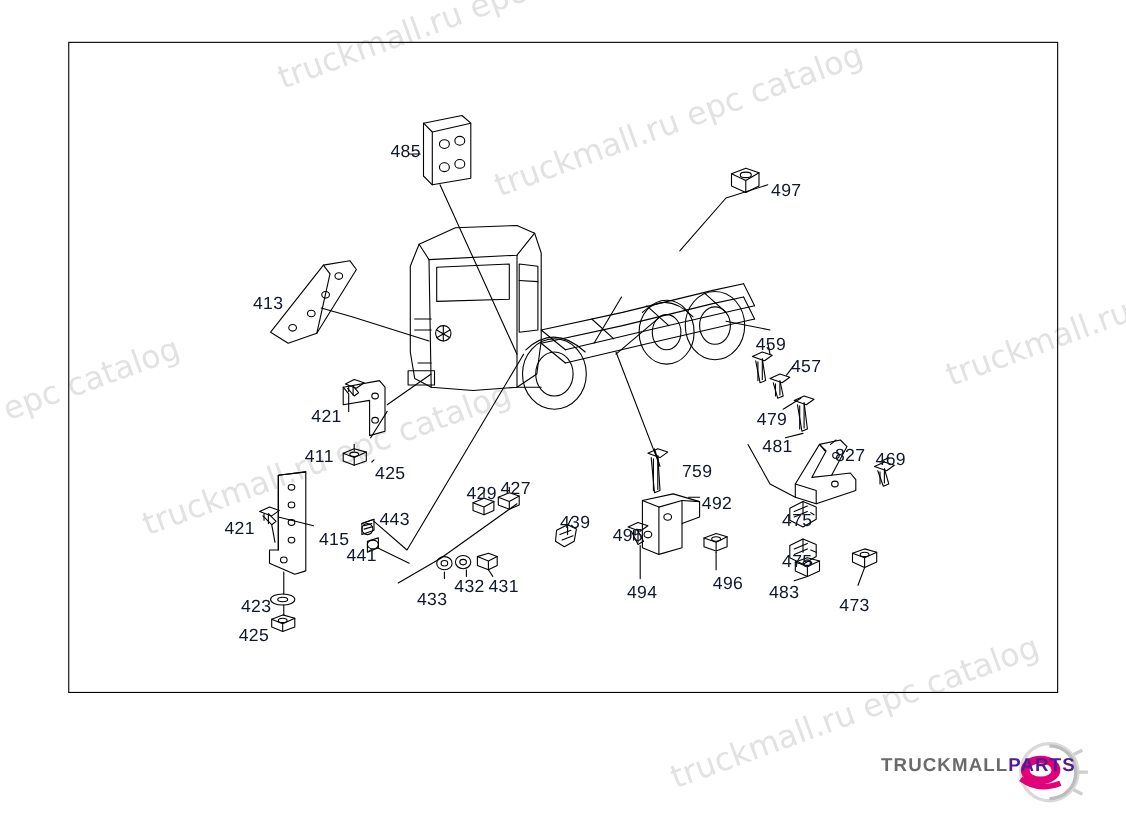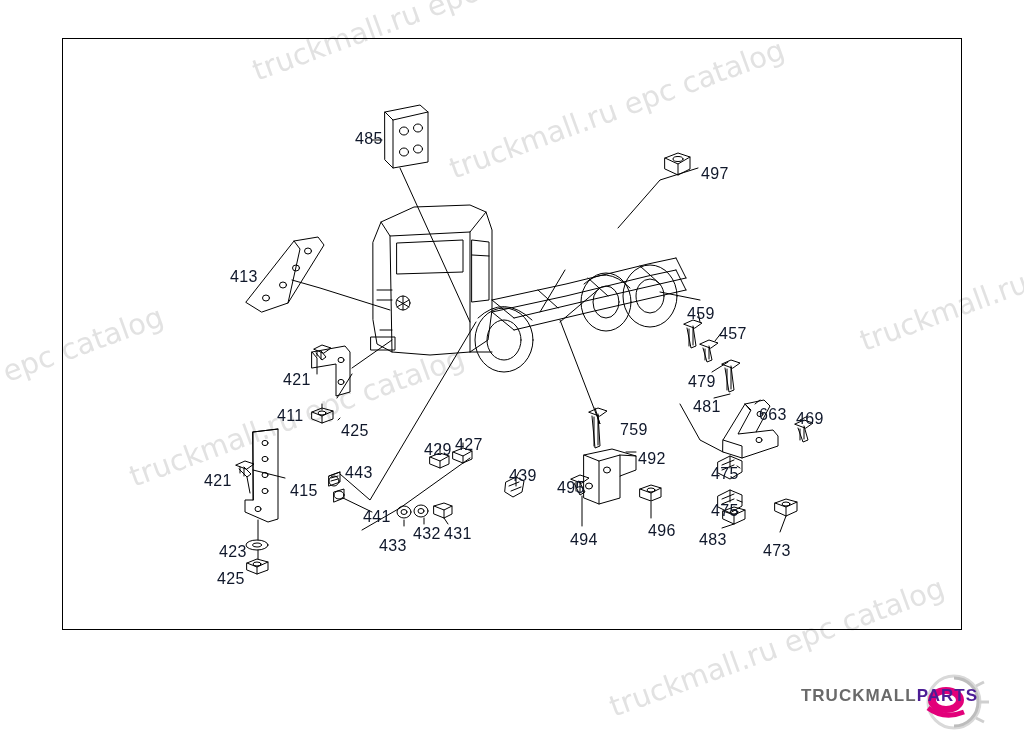--- a/index.html
+++ b/index.html
@@ -310,34 +310,34 @@
   <div id="labels">
       <div class="label" style="left: 355px; top: 130px;">485</div>
       <div class="label" style="left: 701px; top: 165px; text-align: right;">497</div>
       <div class="label" style="left: 230px; top: 268px;">413</div>
       <div class="label" style="left: 687px; top: 305px;">459</div>
       <div class="label" style="left: 719px; top: 325px;">457</div>
       <div class="label" style="left: 283px; top: 371px;">421</div>
       <div class="label" style="left: 688px; top: 373px; text-align: center;">479</div>
       <div class="label" style="left: 277px; top: 396px; margin-top: 11px;">411</div>
       <div class="label" style="left: 693px; top: 398px;">481</div>
-      <div class="label" style="left: 759px; top: 406px;">663</div>
+      <div class="label" style="left: 759px; top: 406px;">827</div>
       <div class="label" style="left: 796px; top: 410px;">469</div>
       <div class="label" style="left: 341px; top: 422px;">425</div>
       <div class="label" style="left: 620px; top: 421px;">759</div>
       <div class="label" style="left: 455px; top: 436px;">427</div>
       <div class="label" style="left: 424px; top: 441px;">429</div>
       <div class="label" style="left: 638px; top: 450px;">492</div>
       <div class="label" style="left: 345px; top: 464px;">443</div>
       <div class="label" style="left: 509px; top: 467px;">439</div>
       <div class="label" style="left: 711px; top: 465px;">475</div>
       <div class="label" style="left: 204px; top: 472px;">421</div>
       <div class="label" style="left: 557px; top: 479px;">495</div>
       <div class="label" style="left: 290px; top: 482px; text-align: right;">415</div>
-      <div class="label" style="left: 315px; top: 508px; margin-left: 48px;">441</div>
+      <div class="label" style="left: 315px; top: 497px;">441</div>
       <div class="label" style="left: 711px; top: 502px;">475</div>
       <div class="label" style="left: 413px; top: 525px;">432</div>
       <div class="label" style="left: 444px; top: 525px;">431</div>
       <div class="label" style="left: 379px; top: 537px;">433</div>
       <div class="label" style="left: 648px; top: 522px;">496</div>
       <div class="label" style="left: 699px; top: 531px;">483</div>
       <div class="label" style="left: 570px; top: 531px;">494</div>
       <div class="label" style="left: 219px; top: 543px;">423</div>
       <div class="label" style="left: 763px; top: 542px;">473</div>
       <div class="label" style="left: 217px; top: 570px;">425</div>

